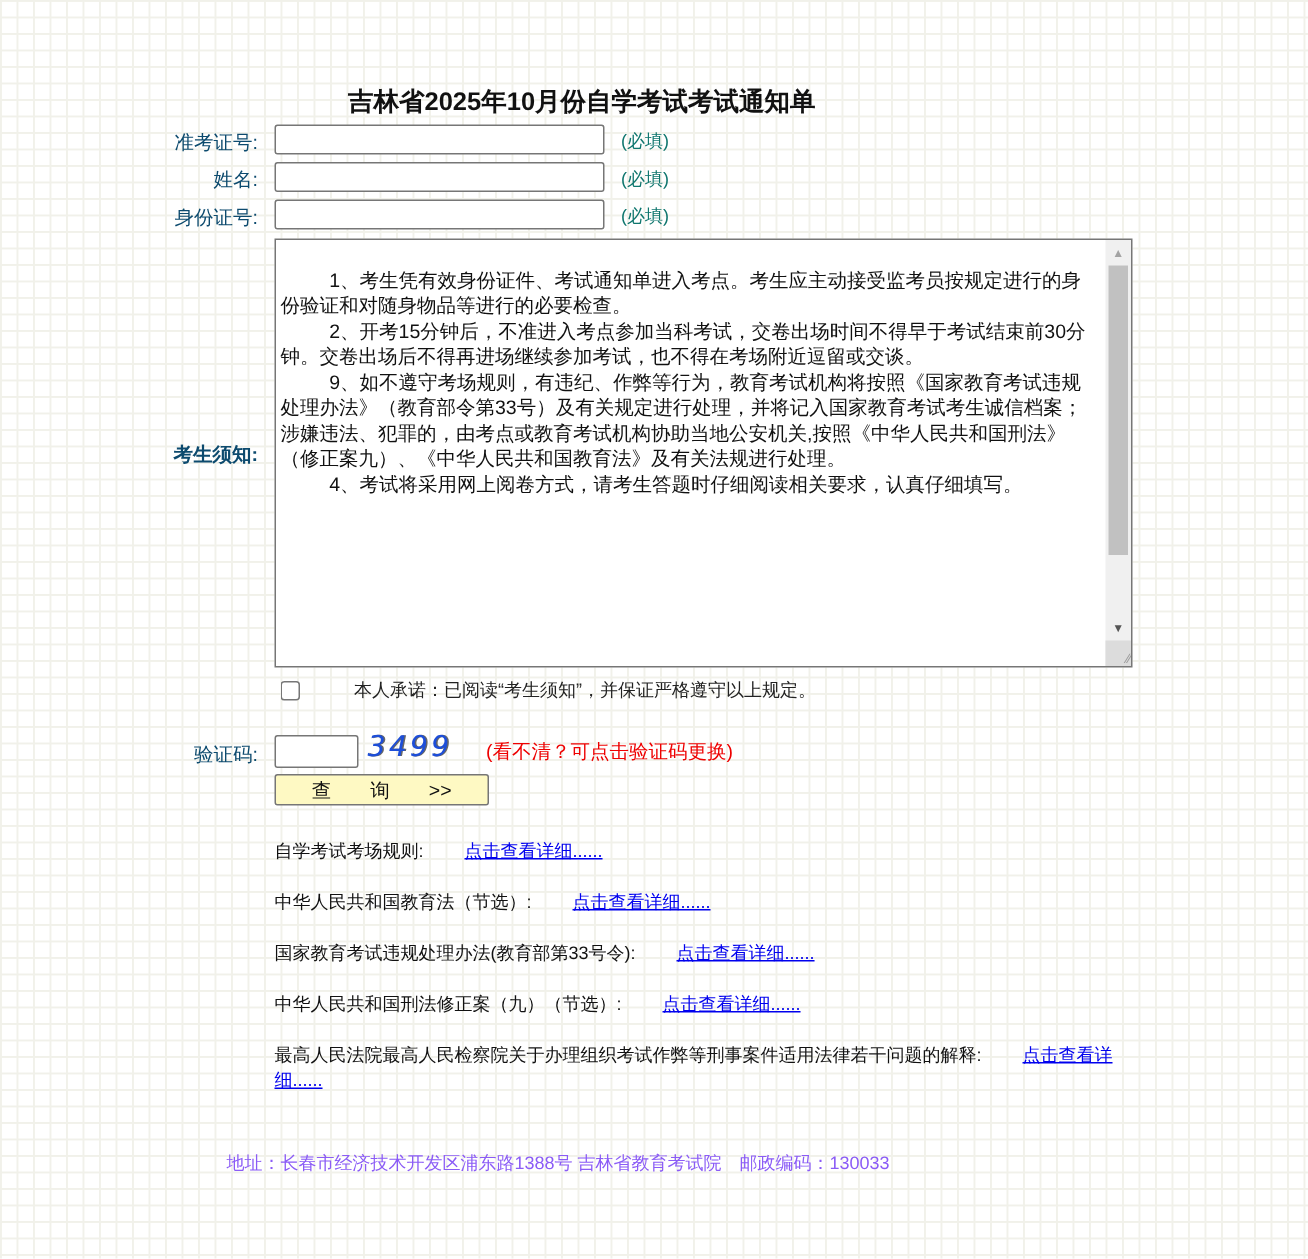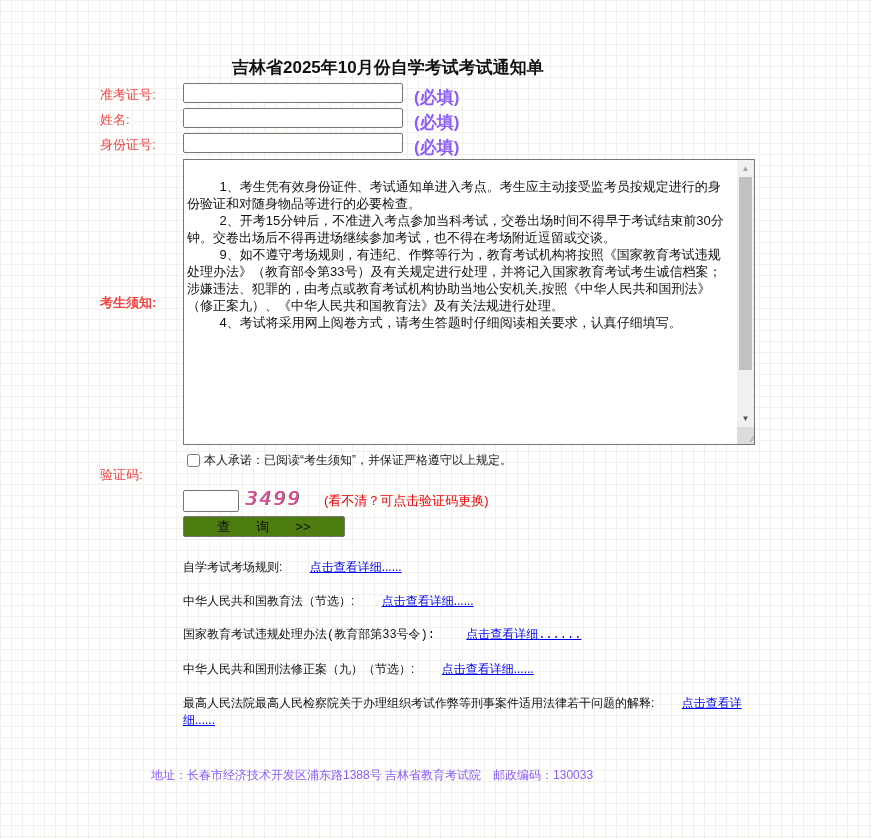--- a/index.html
+++ b/index.html
@@ -14,27 +14,27 @@
     font-family: "Liberation Sans", "DejaVu Sans", sans-serif;
     font-size: 13px; color: #222;
     position: relative;
   }
   .title {
     position: absolute; left: 232px; top: 40px;
     font-size: 17px; font-weight: bold; color: #111;
     letter-spacing: 0px;
     margin-top: 16px;
   }
-  .label-wrap { position: absolute; text-align: left; font-size: 13px; color: #ef4444; }
+  .label-wrap { position: absolute; text-align: right; font-size: 13px; color: #0c4a6e; }
   .text-input {
     position: absolute; width: 220px; height: 20px;
     border: 1px solid #767676; border-radius: 2px; background: #fff;
     box-sizing: border-box; padding: 0 4px; font-size: 13px;
   }
-  .required { position: absolute; color: #8b5cf6; font-size: 17px; font-weight: bold; }
+  .required { position: absolute; color: #0f766e; font-size: 12px; }
   .notice {
     position: absolute; left: 183px; top: 159px; width: 572px; height: 286px;
     border: 1px solid #767676; box-sizing: border-box; background: #fff;
     overflow: hidden;
   }
   .notice-text {
     position: absolute; left: 3px; top: 18px; width: 545px;
     font-family: Liberation Sans, sans-serif; font-size: 13px; line-height: 17px;
     color: #111; white-space: normal;
   }
@@ -52,38 +52,38 @@
   .scroll-down { bottom: 17px; color: #555; }
   .scroll-thumb {
     position: absolute; left: 2px; top: 17px; width: 13px; height: 193px;
     background: #c1c1c1;
   }
   .resize-grip {
     position: absolute; right: 0; bottom: 0; width: 17px; height: 17px;
     background: #dcdcdc; color: #999; font-size: 9px;
     display: flex; align-items: flex-end; justify-content: flex-end;
   }
-  .agree { position: absolute; left: 187px; top: 452px; display: flex; align-items: center; font-size: 12px; }
+  .agree { position: absolute; left: 187px; top: 452px; display: flex; align-items: center; font-size: 12px; gap: 32px; }
   .agree input { margin: 0 4px 0 0; width: 13px; height: 13px; }
   .captcha-input {
     position: absolute; left: 183px; top: 490px; width: 56px; height: 22px;
     border: 1px solid #767676; border-radius: 2px; box-sizing: border-box; background: #fff;
   }
   .captcha-img {
     position: absolute; left: 245px; top: 487px; width: 70px; height: 24px;
-    font-family: "DejaVu Sans", sans-serif; font-size: 19px; color: #ec4899;
+    font-family: "DejaVu Sans", sans-serif; font-size: 19px; color: #1d4ed8;
     letter-spacing: 2px; font-style: italic; text-shadow: 1px 0 0 #666;
   }
   .captcha-hint { position: absolute; left: 324px; top: 492px; color: #e00; font-size: 13px; }
   .query-btn {
-    position: absolute; left: 183px; top: 516px; width: 162px; height: 21px;
-    border: 1px solid #767676; border-radius: 2px; background: #4d7c0f;
+    position: absolute; left: 183px; top: 516px; width: 143px; height: 21px;
+    border: 1px solid #767676; border-radius: 2px; background: #fef9c3;
     box-sizing: border-box; font-size: 13px; color: #111;
     display: flex; align-items: center; justify-content: center; padding: 0;
-    font-family: Liberation Mono, monospace;
+    font-family: Liberation Sans, sans-serif;
   }
   .link-line { position: absolute; left: 183px; font-size: 12px; color: #111; line-height: 17px; }
   .link-line a { color: #0000ee; text-decoration: underline; cursor: pointer; margin-left: 24px; }
   .footer { position: absolute; left: 151px; top: 767px; font-size: 12px; color: #8b5cf6; }
 </style>
 </head>
 <body>
 
 <div class="title">吉林省2025年10月份自学考试考试通知单</div>
 
@@ -113,34 +113,34 @@
     <div class="scroll-down">▼</div>
   </div>
   <div class="resize-grip">⁄⁄</div>
 </div>
 
 <label class="agree">
   <input type="checkbox" style="">
   <span>本人承诺：已阅读“考生须知”，并保证严格遵守以上规定。</span>
 </label>
 
-<div class="label-wrap" style="left:100px; top:466px; width:72px;">验证码:</div>
+<div class="label-wrap" style="left:100px; top:494px; width:72px;">验证码:</div>
 <input class="captcha-input" type="text" value="" style="">
 <div class="captcha-img">3499</div>
 <div class="captcha-hint">(看不清？可点击验证码更换)</div>
 
 <button class="query-btn">查　　询　　&gt;&gt;</button>
 
 <div class="link-line" style="top:559px;">
   <span>自学考试考场规则: </span><a>点击查看详细......</a>
 </div>
 <div class="link-line" style="top:593px;">
   <span>中华人民共和国教育法（节选）: </span><a>点击查看详细......</a>
 </div>
-<div class="link-line" style="top:627px;font-family:Liberation Mono, monospace;">
+<div class="link-line" style="top:627px;">
   <span>国家教育考试违规处理办法(教育部第33号令): </span><a>点击查看详细......</a>
 </div>
 <div class="link-line" style="top:661px;">
   <span>中华人民共和国刑法修正案（九）（节选）: </span><a>点击查看详细......</a>
 </div>
 <div class="link-line" style="top:695px; width:570px;">
   <span>最高人民法院最高人民检察院关于办理组织考试作弊等刑事案件适用法律若干问题的解释: </span><a>点击查看详细......</a>
 </div>
 
 <div class="footer">地址：长春市经济技术开发区浦东路1388号 吉林省教育考试院　邮政编码：130033</div>

